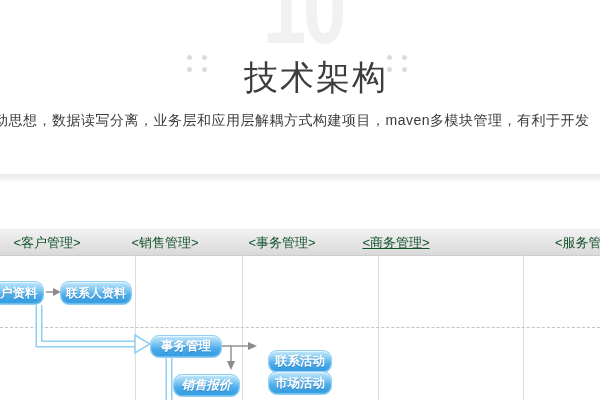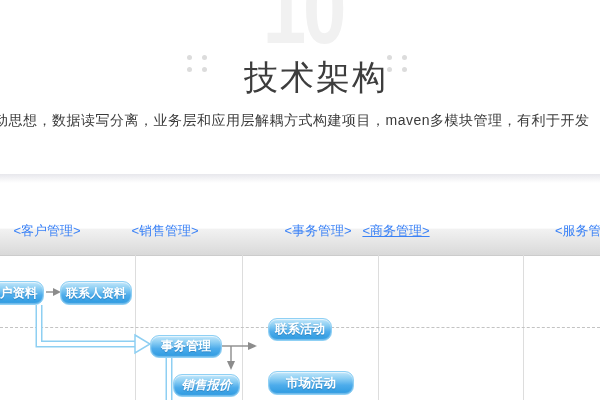--- a/index.html
+++ b/index.html
@@ -36,21 +36,21 @@
     background:linear-gradient(#e7e7ec,#ffffff);
   }
 
   
   .col-header-band{
     left:0;top:228px;width:600px;height:26px;
     background:linear-gradient(#f2f2f2,#d9d9d9);
     border-top:1px solid #fafafa;border-bottom:1px solid #cccccc;
   }
   .col-label{
-    position:absolute;top:222px;font-size:13px;color:#3b82f6;white-space:nowrap;
+    position:absolute;top:234px;font-size:13px;color:#14532d;white-space:nowrap;
   }
   .vline{position:absolute;top:255px;width:1px;height:145px;background:#dddddd;}
   .dashed-line{
     left:0;top:327px;width:600px;height:0;border-top:1px dashed #c3c3c3;
   }
   .node{
     position:absolute;display:flex;align-items:center;justify-content:center;
     border-radius:9px;border:1px solid #8fd0f4;box-sizing:border-box;
     background:linear-gradient(180deg,#c2e6fa 0%,#8fd0f4 28%,#4daceb 60%,#2d9ae0 100%);
     box-shadow:inset 0 1px 1px rgba(255,255,255,0.65), inset 0 -1px 1px rgba(255,255,255,0.35);
@@ -78,21 +78,21 @@
     <i></i>
   </div>
 
 <div class="abs description">动思想，数据读写分离，业务层和应用层解耦方式构建项目，maven多模块管理，有利于开发</div>
 
 <div class="abs section-divider"></div>
 
 <div class="abs col-header-band"></div>
 <span class="col-label" style="left:47px;transform:translateX(-50%);">&lt;客户管理&gt;</span>
 <span class="col-label" style="left:165px;transform:translateX(-50%);">&lt;销售管理&gt;</span>
-<span class="col-label" style="left:282px;transform:translateX(-50%);margin-left:36px;">&lt;事务管理&gt;</span>
+<span class="col-label" style="left:282px;transform:translateX(-50%);">&lt;事务管理&gt;</span>
 <span class="col-label" style="left:396px;transform:translateX(-50%);text-decoration:underline;">&lt;商务管理&gt;</span>
 <span class="col-label" style="left:555px;">&lt;服务管理&gt;</span>
 
 <div class="vline" style="left:135px;"></div>
 <div class="vline" style="left:242px;"></div>
 <div class="vline" style="left:378px;"></div>
 <div class="vline" style="left:523px;"></div>
 
 <div class="abs dashed-line"></div>
 
@@ -119,14 +119,14 @@
     <polygon points="248,342 257,346 248,350" fill="#8c8c8c"></polygon>
     <line x1="231" y1="346" x2="231" y2="361" stroke="#8c8c8c" stroke-width="1.4"></line>
     <polygon points="227,361 235,361 231,370" fill="#8c8c8c"></polygon>
   </g>
 </svg>
 
 <div class="node" style="left:-19px;top:281px;width:63px;height:24px;">客户资料</div>
 <div class="node" style="left:60px;top:281px;width:72px;height:24px;font-size:12px;">联系人资料</div>
 <div class="node" style="left:150px;top:335px;width:72px;height:23px;">事务管理</div>
 <div class="node" style="left:173px;top:374px;width:67px;height:23px;font-style:italic;">销售报价</div>
-<div class="node" style="left:268px;top:318px;width:64px;height:23px;">联系活动</div>
-<div class="node" style="left:268px;top:371px;width:86px;height:24px;">市场活动</div>
+<div class="node" style="left:268px;top:350px;width:64px;height:23px;">联系活动</div>
+<div class="node" style="left:268px;top:371px;width:64px;height:24px;">市场活动</div>
 
 </body></html>

